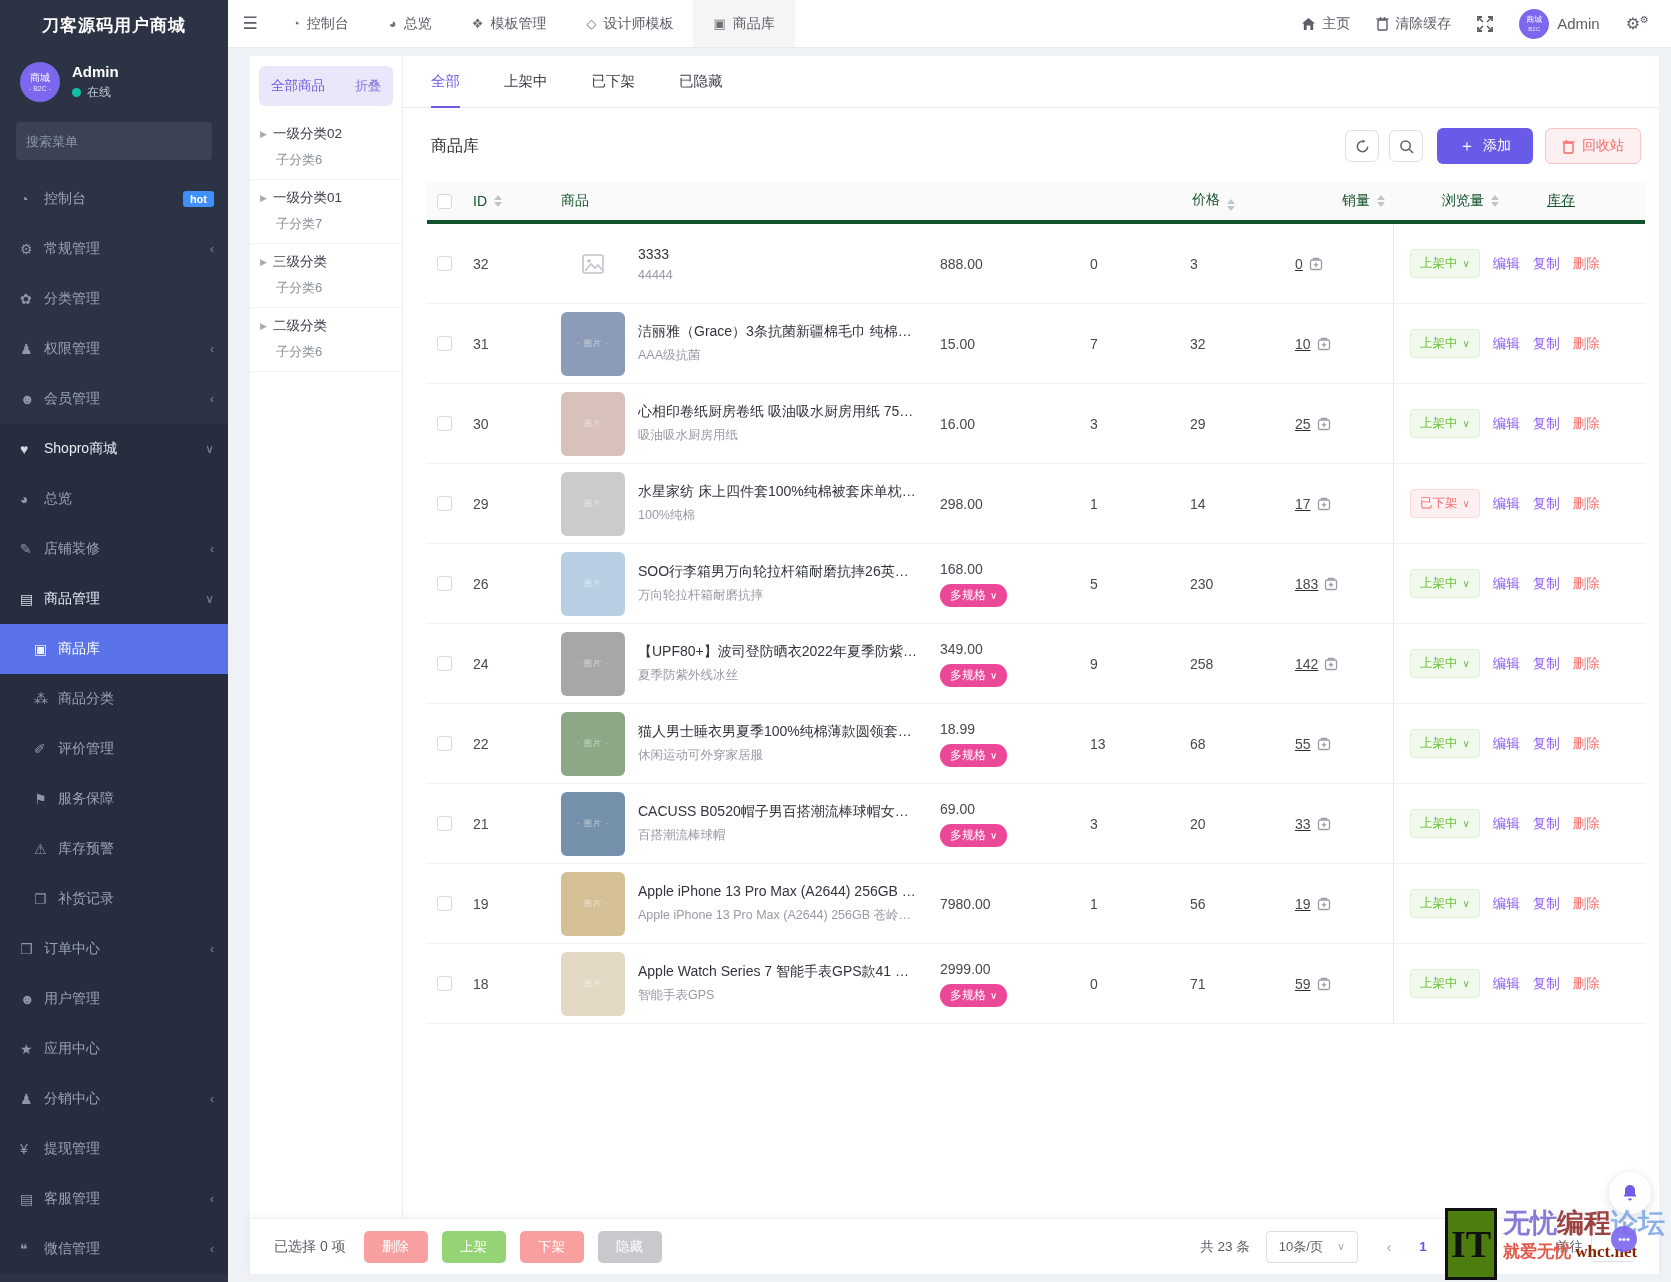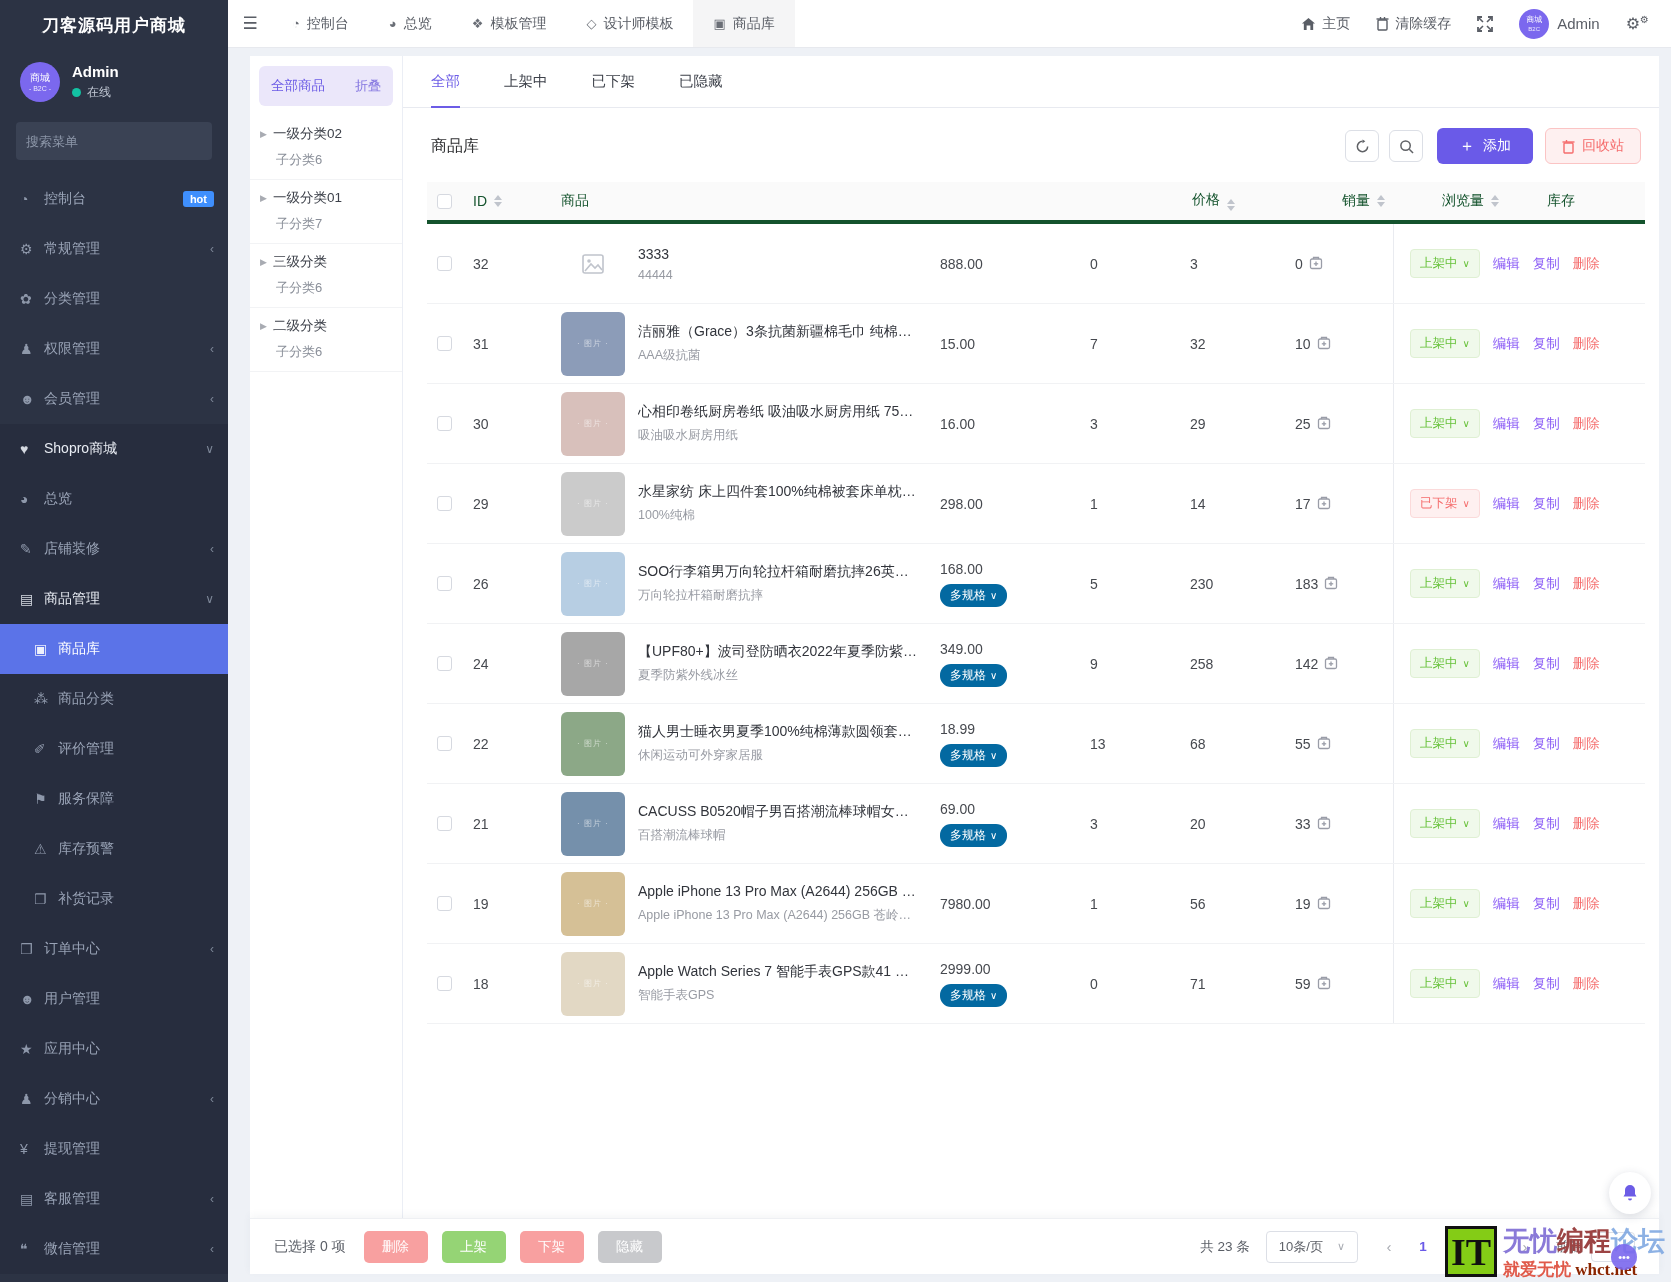--- a/index.html
+++ b/index.html
@@ -75,36 +75,36 @@
   
   .table { margin:4px 14px 0 24px; font-size:14px; }
   .t-row { display:flex; align-items:center; border-bottom:1px solid #f1f2f4; }
   .t-head { background:#fafafa; height:42px; color:#14532d; border-bottom:4px solid #14532d; }
   .c-check { flex:0 0 46px; display:flex; justify-content:flex-start; padding-left:10px; }
   .c-id { flex:0 0 88px; display:flex; align-items:center; gap:4px; }
   .c-goods { flex:1 1 auto; min-width:0; display:flex; align-items:center; gap:13px; }
   .c-price { flex:0 0 150px; }
   .c-sales { flex:0 0 100px; }
   .c-views { flex:0 0 105px; }
-  .c-stock { flex:0 0 98px; display:flex; gap:6px; }
+  .c-stock { flex:0 0 98px; display:flex; align-items:center; gap:6px;text-decoration:underline; }
   .c-ops { flex:0 0 252px; display:flex; align-items:center; gap:13px; border-left:1px solid #e9ebf0; align-self:stretch; padding-left:16px; }
   .t-head .c-ops { border-left:1px solid #e4e6ea; }
   .sorter { display:inline-flex; flex-direction:column; gap:2px; margin-left:3px; }
   .sorter i { width:0; height:0; border-left:4px solid transparent; border-right:4px solid transparent; display:block; }
   .sorter .up { border-bottom:5px solid #c0c4cc; }
   .sorter .dn { border-top:5px solid #c0c4cc; }
   .cbx { width:15px; height:15px; border:1px solid #d6d9e0; border-radius:3px; background:#fff; cursor:pointer; }
   .prow { height:80px; }
   .thumb { width:64px; height:64px; border-radius:6px; flex:0 0 64px; display:flex; align-items:center; justify-content:center; color:rgba(255,255,255,.55); font-size:8px; letter-spacing:1px; }
   .thumb.none { background:transparent; color:#c0c4cc; }
   .gtxt { min-width:0; padding-right:18px; }
   .gtitle { color:#32353c; font-size:14px; white-space:nowrap; overflow:hidden; text-overflow:ellipsis; }
   .gsub { color:#989ba3; font-size:12.5px; margin-top:6px; white-space:nowrap; overflow:hidden; text-overflow:ellipsis; }
   .pnum { color:#46494f; }
-  .spec-badge { margin-top:7px; display:inline-flex; align-items:center; gap:4px; background:#0369a1; color:#fff; border-radius:11px; font-size:12px; padding:3px 10px; cursor:pointer;text-align:right; }
+  .spec-badge { margin-top:7px; display:inline-flex; align-items:center; gap:4px; background:#ec4899; color:#fff; border-radius:11px; font-size:12px; padding:3px 10px; cursor:pointer;text-align:right; }
   .num { color:#46494f; }
   .stock-ico { cursor:pointer; display:inline-flex; }
   .status-badge { display:inline-flex; align-items:center; gap:5px; font-size:12.5px; border-radius:4px; padding:5px 9px; cursor:pointer; white-space:nowrap; }
   .st-success { color:#67c23a; background:#f0f9eb; border:1px solid #dff0d3; }
   .st-danger { color:#f56c6c; background:#fef0f0; border:1px solid #fbdada; }
   .lnk { cursor:pointer; font-size:13.5px; white-space:nowrap; }
   .lnk.edit,.lnk.copy { color:#8b5cf6; }
   .lnk.del { color:#f56c6c; }
 
   
@@ -120,21 +120,21 @@
   .psize .vv { font-size:13px; }
   .pager { display:flex; align-items:center; gap:4px; }
   .pg { min-width:30px; height:30px; display:flex; align-items:center; justify-content:center; cursor:pointer; color:#43464d; font-size:13.5px; }
   .pg.active { color:#6a5ae8; font-weight:bold; }
   .pg.nav { color:#a8abb2; font-size:15px; }
   .goto { display:flex; align-items:center; gap:8px; color:#5f6269; }
   .goto input { width:44px; height:30px; border:1px solid #dcdfe6; border-radius:4px; text-align:center; font-family:inherit; }
 
   
   .watermark { position:fixed; right:6px; bottom:2px; display:flex; align-items:flex-start; gap:6px; pointer-events:none; z-index:50; }
-  .wm-logo { width:52px; height:51px; background:#84cc16; border:3px solid #111; display:flex; align-items:center; justify-content:center; font-family:"Liberation Serif",serif; font-weight:bold; font-size:38px; color:#111; line-height:1; }
+  .wm-logo { width:52px; height:72px; background:#4d7c0f; border:3px solid #111; display:flex; align-items:center; justify-content:center; font-family:"Liberation Serif",serif; font-weight:bold; font-size:38px; color:#111; line-height:1; }
   .wm-txt { line-height:1.15; }
   .wm-l1 { font-size:27px; font-weight:bold; font-family:"Liberation Serif",serif; }
   .wm-l1 .w1 { color:#8a7ad8; } .wm-l1 .w2 { color:#9c4444; } .wm-l1 .w3 { color:#7aa4e0; opacity:.85; }
   .wm-l2 { font-size:17px; margin-top:3px; font-family:"Liberation Serif",serif; font-weight:bold; }
   .wm-l2 .w4 { color:#e05a4a; } .wm-l2 .w5 { color:#8b2500; }
   .wm-bubble { position:absolute; right:28px; top:18px; width:26px; height:26px; border-radius:50%; background:#7b68ee; opacity:.9; color:#fff; font-size:11px; display:flex; align-items:center; justify-content:center; }
   .bell-fab { position:fixed; right:20px; bottom:68px; width:42px; height:42px; border-radius:50%; background:#fff; box-shadow:0 2px 10px rgba(50,60,90,.18); display:flex; align-items:center; justify-content:center; cursor:pointer; z-index:40; }
 </style>
 </head>
 <body>

